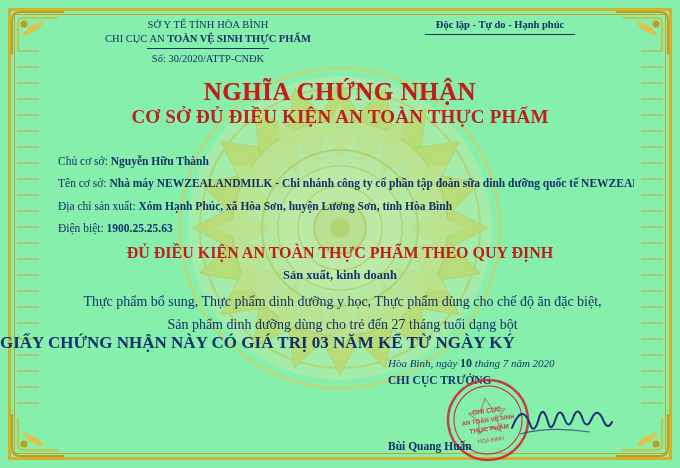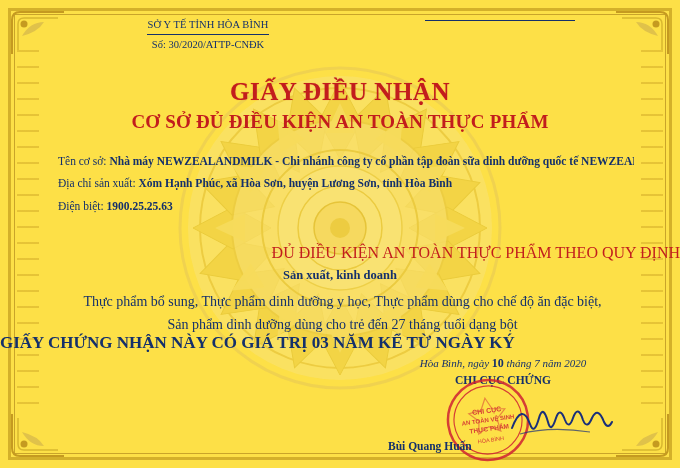--- a/index.html
+++ b/index.html
@@ -5,21 +5,21 @@
   html, body {
     margin: 0;
     padding: 0;
     background: #ffffff;
   }
   #page {
     position: relative;
     width: 680px;
     height: 468px;
     overflow: hidden;
-    background: #fde047;
+    background: #86efac;
     font-family: "Liberation Serif", serif;
     color: #14306b;
   }
 
   
   .border-outer {
     position: absolute;
     left: 8px; top: 8px; right: 8px; bottom: 8px;
     border: 3px solid #d4b02a;
     box-sizing: border-box;
@@ -112,44 +112,43 @@
     font-size: 25px;
     font-weight: bold;
     color: #c21d1d;
     letter-spacing: .5px;
     text-shadow: 0 0 1px rgba(194,29,29,.4);
   }
   .title-2 {
     font-size: 19px;
     font-weight: bold;
     color: #c21d1d;
-    margin-top: 5px;
     letter-spacing: .2px;
   }
 
   
   .fields {
     position: absolute;
     top: 150px;
     left: 58px;
     right: 46px;
     font-size: 11.5px;
     line-height: 1.95;
   }
   .field-label { }
   .field-value { font-weight: bold; }
   .field-row { white-space: nowrap; overflow: hidden; }
 
   .red-statement {
     position: absolute;
     top: 244px;
     left: 0; right: 0;
-    text-align: right;
+    text-align: center;
     font-size: 16px;
-    font-weight: normal;
+    font-weight: bold;
     color: #c21d1d;
   }
   .scope {
     position: absolute;
     top: 268px;
     left: 0; right: 0;
     text-align: center;
     font-size: 12.5px;
     font-weight: bold;
   }
@@ -168,21 +167,20 @@
     font-size: 17px;
     font-weight: bold;
   }
 
   
   .sign-block {
     position: absolute;
     top: 356px;
     right: 62px;
     width: 230px;
-    text-align: center;
     font-size: 11px;
   }
   .sign-place { font-style: italic; }
   .sign-place .daynum {
     font-weight: bold;
     font-style: normal;
     font-size: 12px;
   }
   .sign-title {
     font-weight: bold;
@@ -316,34 +314,41 @@
       <path d="M2 44 L2 10 Q2 2 10 2 L54 2" fill="none" stroke="#c59a20" stroke-width="2"></path>
       <path d="M8 40 L8 14 Q8 8 14 8 L48 8" fill="none" stroke="#d8b72f" stroke-width="1.5"></path>
       <path d="M12 26 q8 -14 22 -14 q-6 10 -22 14 z" fill="#e0c24a"></path>
       <circle cx="14" cy="14" r="3.5" fill="#c59a20"></circle>
     </svg>
   </div>
 
   <div class="header">
     <div class="hdr-left">
       <div class="h-line1">SỞ Y TẾ TỈNH HÒA BÌNH</div>
+      <div class="h-line2">
+        <span class="normal">CHI CỤC AN </span><span>TOÀN VỆ SINH THỰC PHẨM</span>
+      </div>
       <div class="h-underline"></div>
       <div class="h-num">Số: 30/2020/ATTP-CNĐK</div>
     </div>
     <div class="hdr-right">
+      <div class="h-motto">Độc lập - Tự do - Hạnh phúc</div>
       <div class="h-motto-underline"></div>
     </div>
   </div>
 
   <div class="titles">
-    <div class="title-1">GIẤY ĐIỀU NHẬN</div>
+    <div class="title-1">NGHĨA CHỨNG NHẬN</div>
     <div class="title-2">CƠ SỞ ĐỦ ĐIỀU KIỆN AN TOÀN THỰC PHẨM</div>
   </div>
 
   <div class="fields">
+    <div class="field-row">
+      <span class="field-label">Chủ cơ sở: </span><span class="field-value">Nguyễn Hữu Thành</span>
+    </div>
     <div class="field-row">
       <span class="field-label">Tên cơ sở: </span><span class="field-value">Nhà máy NEWZEALANDMILK - Chi nhánh công ty cổ phần tập đoàn sữa dinh dưỡng quốc tế NEWZEALAND</span>
     </div>
     <div class="field-row">
       <span class="field-label">Địa chỉ sản xuất: </span><span class="field-value">Xóm Hạnh Phúc, xã Hòa Sơn, huyện Lương Sơn, tỉnh Hòa Bình</span>
     </div>
     <div class="field-row">
       <span class="field-label">Điện biệt: </span><span class="field-value">1900.25.25.63</span>
     </div>
   </div>
@@ -355,21 +360,21 @@
     <div>Thực phẩm bổ sung, Thực phẩm dinh dưỡng y học, Thực phẩm dùng cho chế độ ăn đặc biệt,</div>
     <div>Sản phẩm dinh dưỡng dùng cho trẻ đến 27 tháng tuổi dạng bột</div>
   </div>
 
   <div class="validity">GIẤY CHỨNG NHẬN NÀY CÓ GIÁ TRỊ 03 NĂM KỂ TỪ NGÀY KÝ</div>
 
   <div class="sign-block">
     <div class="sign-place">
       <span>Hòa Bình, ngày </span><span class="daynum">10</span><span> tháng 7 năm 2020</span>
     </div>
-    <div class="sign-title">CHI CỤC CHỨNG</div>
+    <div class="sign-title">CHI CỤC TRƯỞNG</div>
   </div>
 
   <div class="stamp">
     <svg viewBox="0 0 84 84" width="84" height="84">
       <circle cx="42" cy="42" r="40" fill="none" stroke="#cf2233" stroke-width="2.5"></circle>
       <circle cx="42" cy="42" r="34" fill="none" stroke="#cf2233" stroke-width="1.2"></circle>
       <path d="M42 20 l5.6 11.4 12.6 1.8 -9.1 8.9 2.1 12.5 -11.2-5.9 -11.2 5.9 2.1-12.5 -9.1-8.9 12.6-1.8 z" fill="none" stroke="#cf2233" stroke-width="1.2" opacity=".55"></path>
       <text x="42" y="35" text-anchor="middle" font-family="Liberation Sans, sans-serif" font-size="7" fill="#cf2233" font-weight="bold">CHI CỤC</text>
       <text x="42" y="44" text-anchor="middle" font-family="Liberation Sans, sans-serif" font-size="6" fill="#cf2233" font-weight="bold">AN TOÀN VỆ SINH</text>
       <text x="42" y="53" text-anchor="middle" font-family="Liberation Sans, sans-serif" font-size="6.5" fill="#cf2233" font-weight="bold">THỰC PHẨM</text>

